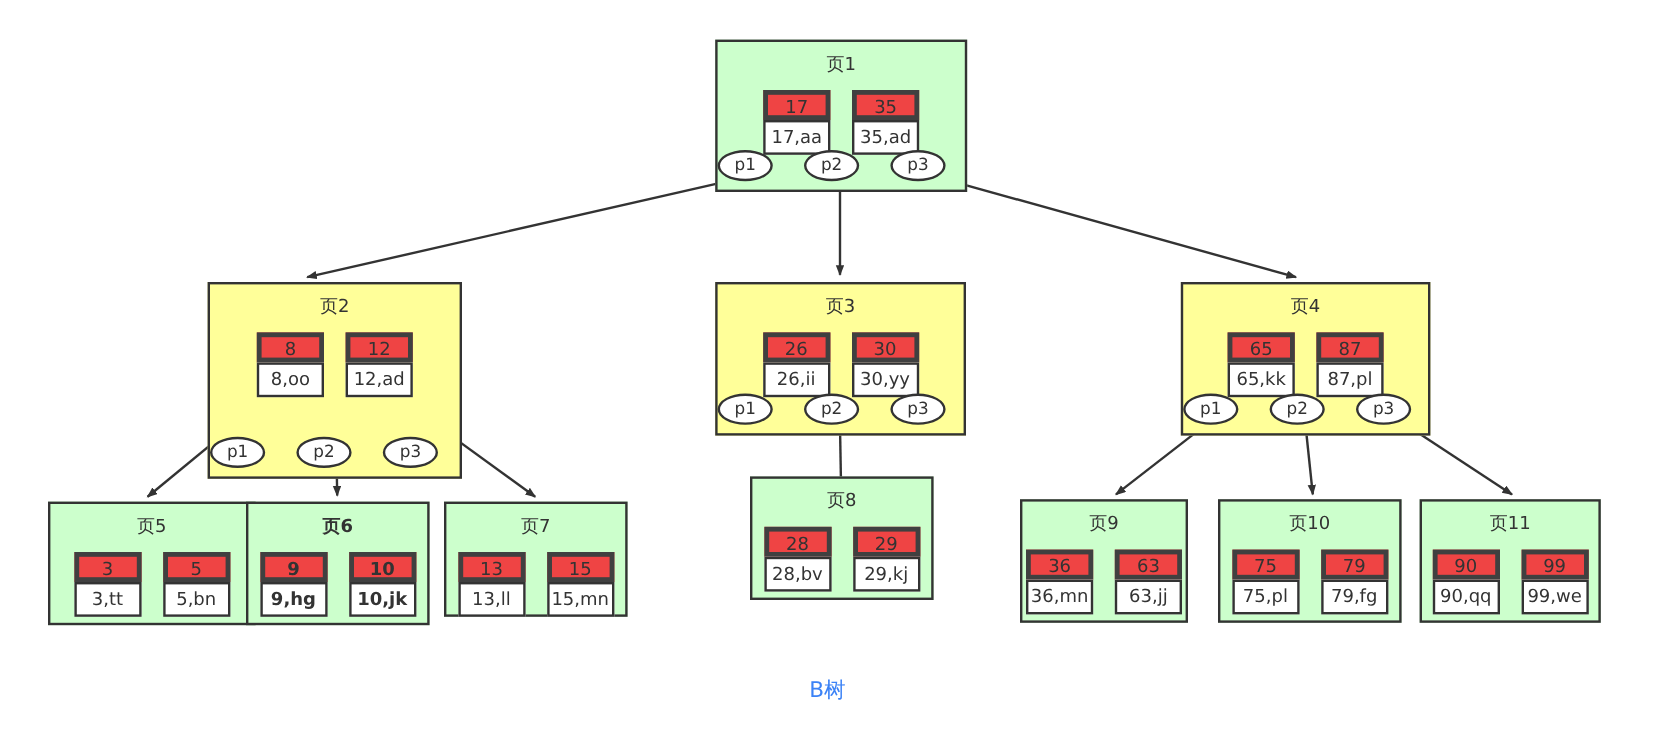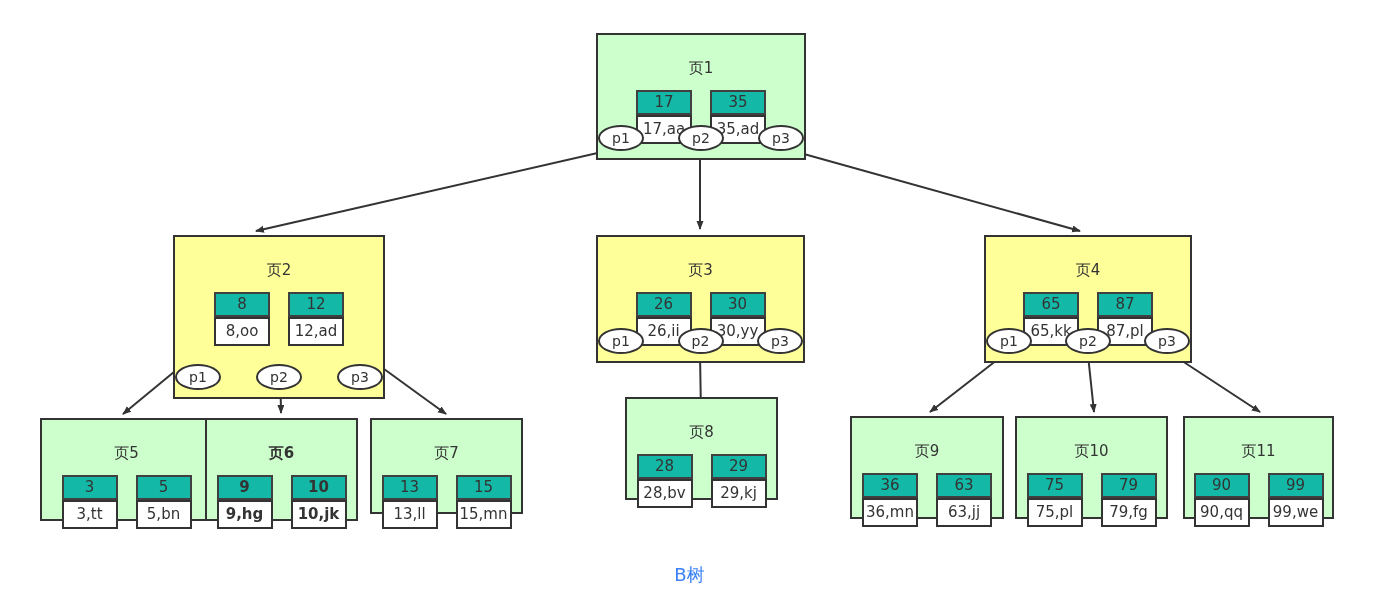--- a/index.html
+++ b/index.html
@@ -4,32 +4,32 @@
 <style>
   html,body{margin:0;padding:0;background:#ffffff;}
   .canvas{
     position:relative;width:1379px;height:613px;background:#ffffff;overflow:hidden;
     font-family:"DejaVu Sans","Liberation Sans",sans-serif;color:#333333;
   }
   .edges{position:absolute;left:0;top:0;width:1379px;height:613px;pointer-events:none;}
   .node{position:absolute;border:2px solid #333333;box-sizing:border-box;}
   .fill-green{background:#ccffcc;}
   .fill-yellow{background:#ffff99;}
-  .node-title{text-align:center;padding-top:24px;font-size:15px;line-height:18px;}
+  .node-title{text-align:center;padding-top:9px;font-size:15px;line-height:18px;}
   .keys{display:flex;justify-content:center;gap:18px;margin-top:13px;}
   .key-cell{width:56px;}
   .key-top{
-    box-sizing:border-box;border:2px solid #404040;background:#14b8a6;
+    box-sizing:border-box;border:4px solid #404040;background:#ef4444;
     text-align:center;font-size:15px;height:25px;line-height:21px;
   }
   .key-bottom{
     box-sizing:border-box;border:2px solid #333333;background:#ffffff;
     text-align:center;font-size:15px;height:29px;line-height:25px;
   }
-  .pointers{position:absolute;left:0;right:0;bottom:7px;display:flex;justify-content:space-between;gap:26px;}
+  .pointers{position:absolute;left:0;right:0;bottom:7px;display:flex;justify-content:flex-start;gap:26px;}
   .oval{
     box-sizing:border-box;width:46px;height:26px;border:2px solid #333333;border-radius:50%;
     background:#ffffff;text-align:center;font-size:14px;line-height:22px;
   }
   .caption{
     position:absolute;left:0;right:0;top:563px;text-align:center;
     font-size:18px;color:#3b82f6;
   }
 </style>
 </head>
@@ -180,21 +180,21 @@
         <div class="key-top">28</div>
         <div class="key-bottom">28,bv</div>
       </div>
       <div class="key-cell">
         <div class="key-top">29</div>
         <div class="key-bottom">29,kj</div>
       </div>
     </div>
   </div>
 
-  <div class="node fill-green" style="left:850px;top:416px;width:154px;height:103px;">
+  <div class="node fill-green" style="left:850px;top:416px;width:140px;height:103px;">
     <div class="node-title">页9</div>
     <div class="keys">
       <div class="key-cell">
         <div class="key-top">36</div>
         <div class="key-bottom">36,mn</div>
       </div>
       <div class="key-cell">
         <div class="key-top">63</div>
         <div class="key-bottom">63,jj</div>
       </div>

